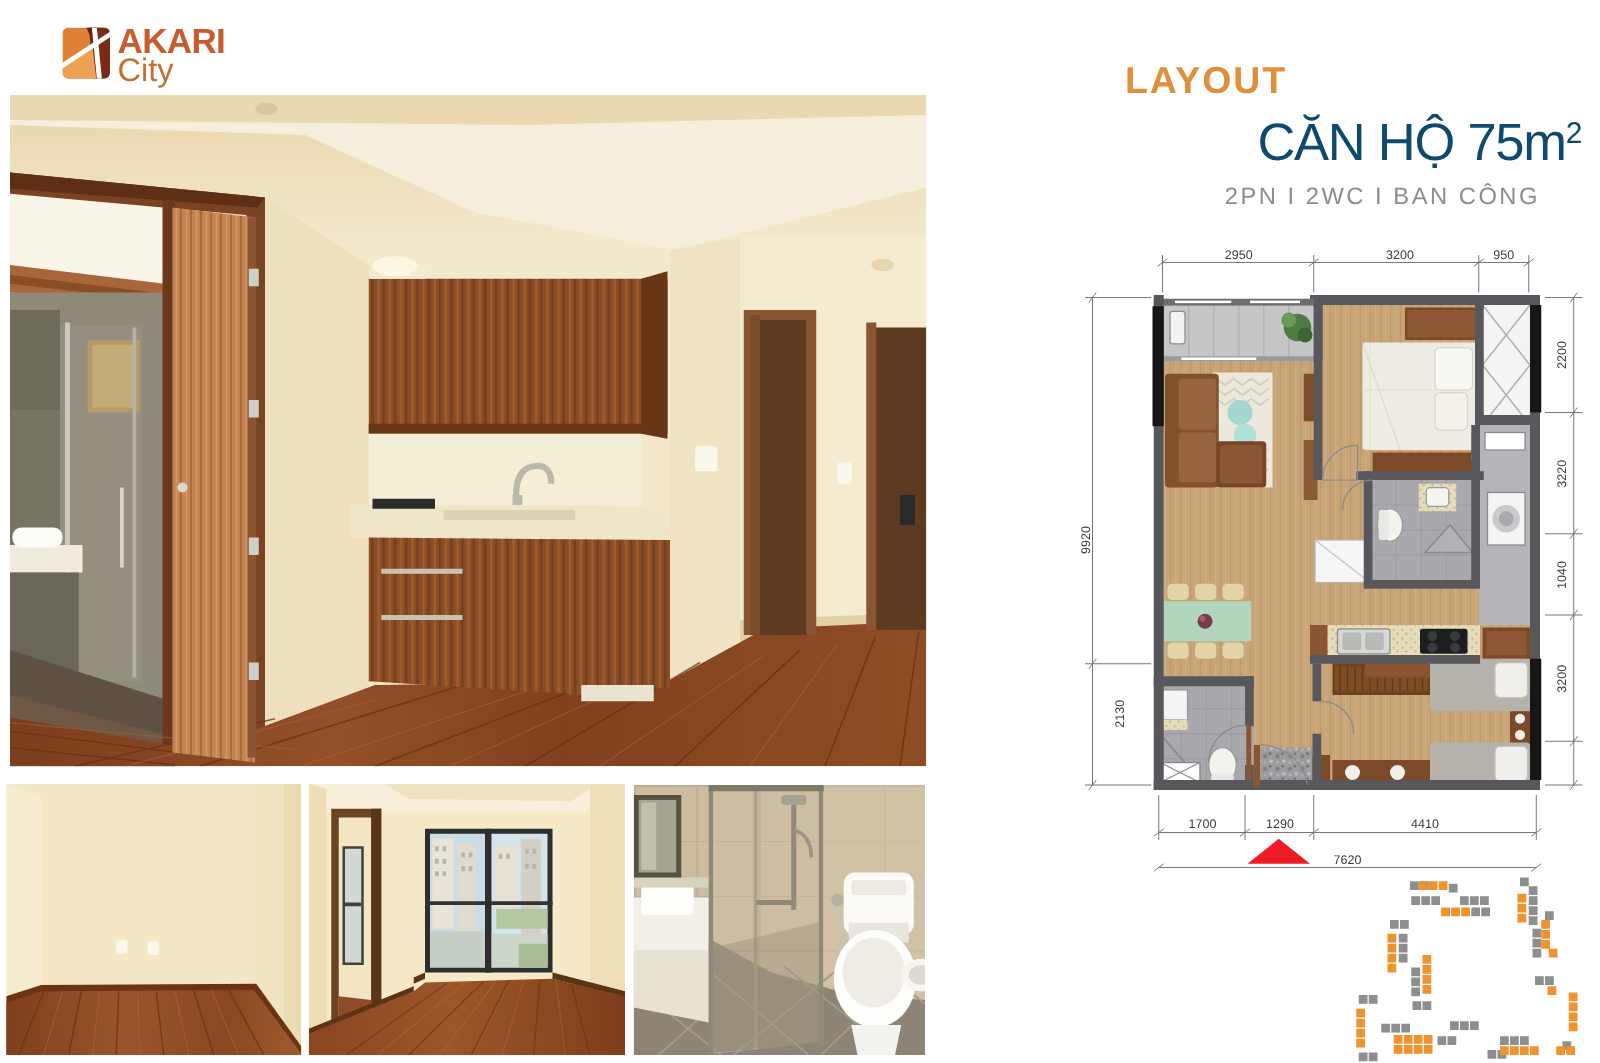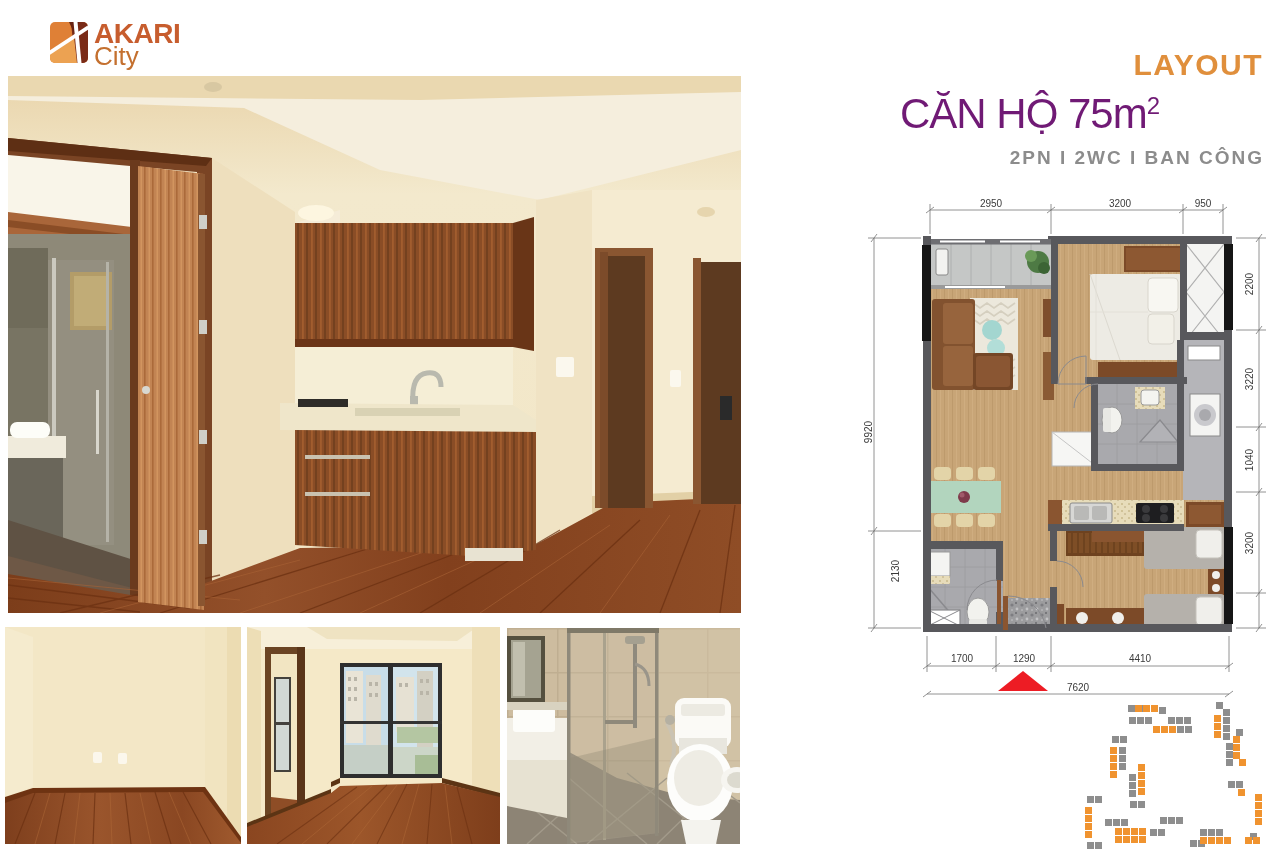--- a/index.html
+++ b/index.html
@@ -23,25 +23,25 @@
     <polygon points="19,1 29,1 25,14" fill="#682211"></polygon>
     <polygon points="0,33 24,16 27,42 0,42" fill="#eca252"></polygon>
     <polygon points="-2,35 40,7.5 40,3 -2,30.5" fill="#fff"></polygon>
     <polygon points="23.5,1 27.5,1 31.5,42 27.5,42" fill="#fff"></polygon>
   </g>
   <text x="44" y="21.5" font-size="28" font-weight="bold" letter-spacing="-0.5" fill="#c75d2e" font-family="Liberation Sans,sans-serif">AKARI</text>
   <text x="44" y="44" font-size="26" fill="#c4702f" font-family="Liberation Sans,sans-serif">City</text>
 </svg>
 </div>
 
-<div class="abs" style="left:900px;top:48px;width:363px;text-align:right;color:#e08f3c;font-weight:bold;font-size:30px;letter-spacing:1.5px">LAYOUT</div>
-
-<div class="abs" style="left:900px;top:90px;width:365px;color:#701a75;font-size:42px;letter-spacing:-1px">CĂN HỘ 75m<span style="font-size:24px;vertical-align:14px">2</span></div>
-
-<div class="abs" style="left:900px;top:147px;width:364px;text-align:right;color:#8c8c8c;font-weight:bold;font-size:19px;letter-spacing:2px">2PN I 2WC I BAN CÔNG</div>
+<div class="abs" style="left:900px;top:48px;width:363px;text-align:left;color:#e08f3c;font-weight:bold;font-size:30px;letter-spacing:1.5px">LAYOUT</div>
+
+<div class="abs" style="left:900px;top:90px;width:365px;text-align:right;color:#0c4a6e;font-size:42px;letter-spacing:-1px">CĂN HỘ 75m<span style="font-size:24px;vertical-align:14px">2</span></div>
+
+<div class="abs" style="left:868px;top:147px;width:364px;text-align:right;color:#8c8c8c;font-weight:normal;font-size:19px;letter-spacing:2px">2PN I 2WC I BAN CÔNG</div>
 
 <div class="abs" style="left:8px;top:76px;width:733px;height:537px">
 <svg width="733" height="537" viewBox="8 76 733 537">
   <defs>
     <linearGradient id="mwall" x1="0" y1="0" x2="0" y2="1">
       <stop offset="0" stop-color="#e9d4aa"></stop>
           <stop offset="0.22" stop-color="#f3e9cd"></stop>
       <stop offset="1" stop-color="#f2e6c6"></stop>
     </linearGradient>
     <pattern id="cabwood" width="9" height="40" patternUnits="userSpaceOnUse">

